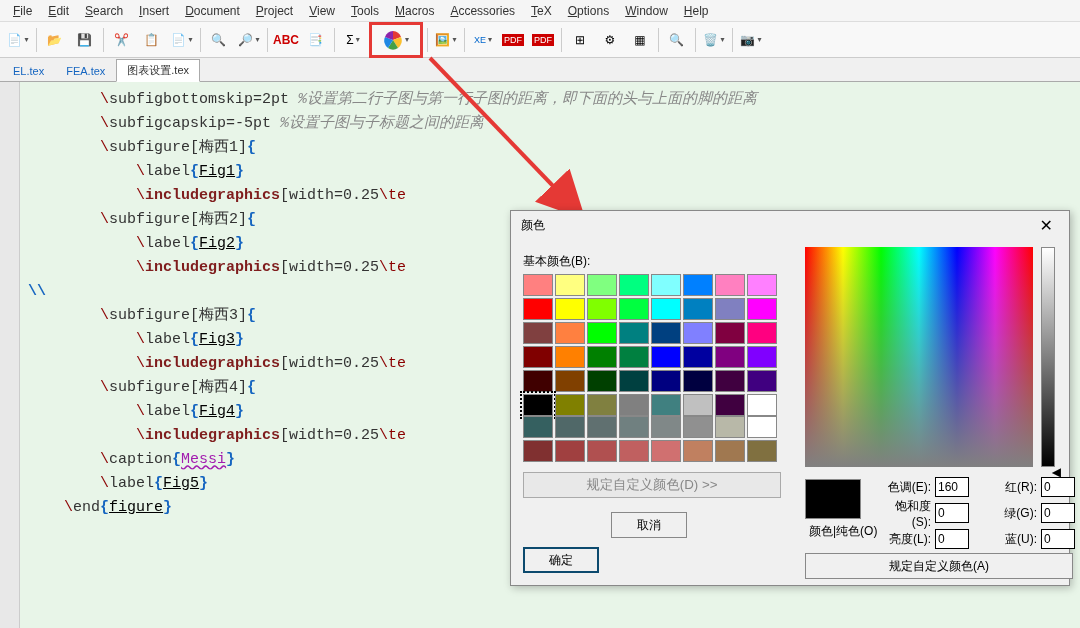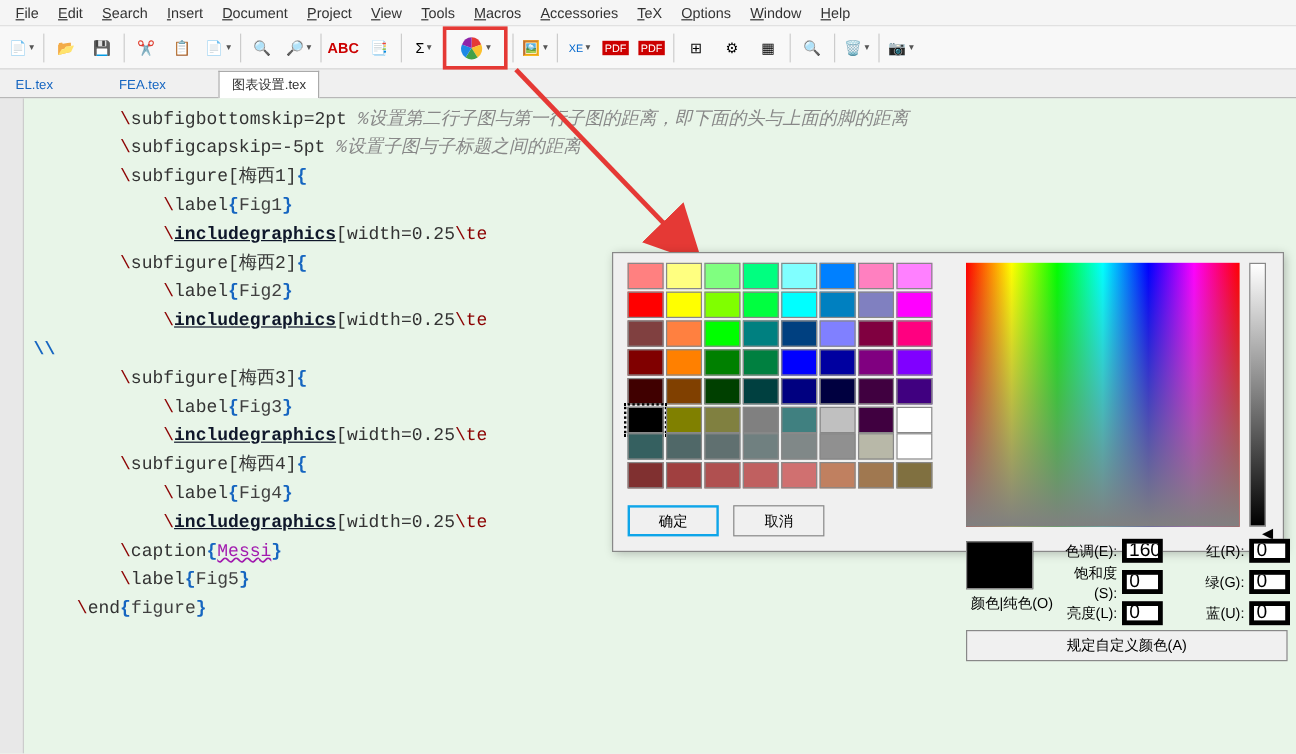--- a/index.html
+++ b/index.html
@@ -5,60 +5,60 @@
 * { margin: 0; padding: 0; box-sizing: border-box; }
 body { font-family: "Segoe UI", Tahoma, sans-serif; font-size: 12px; background: #f0f0f0; width: 1080px; height: 628px; overflow: hidden; position: relative; }
 .menubar { background: #f5f5f5; height: 22px; display: flex; align-items: center; padding: 0 6px; gap: 2px; border-bottom: 1px solid #ddd; }
 .menubar .item { padding: 2px 7px; color: #333; cursor: default; }
 .menubar .item u { text-decoration: underline; }
 .toolbar { background: #f8f8f8; height: 36px; display: flex; align-items: center; padding: 0 4px; gap: 2px; border-bottom: 1px solid #ccc; }
 .tool { width: 28px; height: 28px; display: flex; align-items: center; justify-content: center; cursor: pointer; position: relative; }
 .tool.sep { width: 1px; height: 24px; background: #ccc; margin: 0 2px; }
 .tool.highlight { border: 3px solid #e53935; width: 54px; height: 36px; }
 .tool .drop { font-size: 8px; color: #555; margin-left: 2px; }
-.tabs { background: #f0f0f0; height: 24px; display: flex; align-items: flex-end; padding-left: 2px; border-bottom: 1px solid #aaa; gap: 33px; }
+.tabs { background: #f0f0f0; height: 24px; display: flex; align-items: flex-end; padding-left: 2px; border-bottom: 1px solid #aaa; }
 .tab { padding: 3px 10px; font-size: 11px; color: #1565c0; border: 1px solid transparent; cursor: pointer; }
 .tab.active { background: #fff; border: 1px solid #aaa; border-bottom: 1px solid #fff; margin-bottom: -1px; color: #333; }
 .editor-wrap { display: flex; height: calc(100% - 82px); }
 .gutter { width: 20px; background: #e8e8e8; border-right: 1px solid #ccc; }
 .editor { flex: 1; background: #e8f5e8; font-family: Consolas, "Courier New", monospace; font-size: 15px; line-height: 24px; padding: 6px 0 6px 8px; color: #333; white-space: pre; overflow: hidden; position: relative; }
 .editor .row { height: 24px; }
 .kw-bs { color: #8b0000; }
-.kw-cmd { color: #0f172a; font-weight: bold; text-decoration: underline; }
+.kw-cmd { color: #7f1d1d; font-weight: bold; }
 .kw-brc { color: #1565c0; font-weight: bold; }
 .kw-brk { color: #333; }
-.kw-ref { color: #404040; }
+.kw-ref { color: #000000; text-decoration: underline; }
 .kw-refu { color: #a21caf; text-decoration: underline wavy; }
 .kw-cmt { color: #888; font-style: italic; }
 .kw-dbs { color: #1565c0; font-weight: bold; }
 .arrow-svg { position: absolute; top: 34px; left: 400px; pointer-events: none; z-index: 5; }
 .color-dialog { position: absolute; left: 510px; top: 210px; width: 560px; background: #f0f0f0; border: 1px solid #888; box-shadow: 2px 2px 8px rgba(0,0,0,0.25); z-index: 10; }
 .cd-title { display: flex; justify-content: space-between; align-items: center; height: 28px; padding: 0 10px; font-size: 12px; }
 .cd-close { font-size: 16px; cursor: pointer; padding: 0 6px; }
 .cd-body { display: flex; padding: 8px 12px 12px; gap: 16px; position: relative; }
 .cd-left { width: 266px; }
 .cd-label { font-size: 12px; margin-bottom: 4px; margin-top: 6px; }
 .swatch-grid { display: grid; grid-template-columns: repeat(8, 30px); gap: 2px; }
 .swatch { width: 30px; height: 22px; border: 1px solid #888; cursor: pointer; }
 .swatch.selected { outline: 2px dotted #000; outline-offset: 1px; }
 .cust-grid { display: grid; grid-template-columns: repeat(8, 30px); gap: 2px; }
 .btn-define { width: 258px; height: 26px; margin-top: 10px; background: #e8e8e8; border: 1px solid #aaa; color: #888; }
 .btn-row { display: flex; gap: 12px; margin-top: 14px; }
 .btn { width: 76px; height: 26px; border: 1px solid #888; background: #f0f0f0; cursor: pointer; font-size: 12px; }
-.btn.primary { border: 2px solid #0ea5e9; }
+.btn.primary { border: 2px solid #0c4a6e; margin-top: 35px; }
 .cd-right { flex: 1; position: relative; }
 .spectrum { width: 228px; height: 220px; position: relative; background: linear-gradient(to bottom, transparent 0%, #808080 100%), linear-gradient(to right, red, yellow, lime, cyan, blue, magenta, red); cursor: crosshair; }
 .lum-bar { position: absolute; right: 2px; top: 0; width: 14px; height: 220px; background: linear-gradient(to bottom, #fff, #808080, #000); border: 1px solid #888; }
 .lum-arrow { position: absolute; right: -4px; top: 218px; font-size: 12px; }
 .preview { width: 56px; height: 40px; background: #000; position: absolute; left: 0; top: 232px; border: 1px solid #888; }
 .preview-lbl { position: absolute; left: 4px; top: 276px; font-size: 12px; }
 .fields { position: absolute; left: 74px; top: 228px; }
 .frow { display: flex; align-items: center; height: 24px; margin-bottom: 2px; }
 .frow label { width: 52px; text-align: right; font-size: 12px; margin-right: 4px; }
-.frow input { width: 34px; height: 20px; font-size: 16px; text-align: left; padding-left: 2px; border: 4px solid #000000; }
+.frow input { width: 34px; height: 20px; font-size: 12px; text-align: left; padding-left: 2px; border: 1px solid #000000; }
 .frow .gap { width: 16px; }
 .btn-add { position: absolute; left: 0; top: 306px; width: 268px; height: 26px; border: 1px solid #888; background: #f0f0f0; font-size: 12px; cursor: pointer; }
 </style>
 </head>
 <body>
 
 <div class="menubar">
     <span class="item"><u>F</u>ile</span>
     <span class="item"><u>E</u>dit</span>
     <span class="item"><u>S</u>earch</span>
@@ -144,22 +144,27 @@
 <svg class="arrow-svg" width="220" height="200">
   <defs>
       <marker id="ah" markerWidth="12" markerHeight="12" refX="10" refY="6" orient="auto">
         <path d="M0,0 L12,6 L0,12 Z" fill="#e53935"></path>
       </marker>
     </defs>
   <line x1="30" y1="24" x2="180" y2="180" stroke="#e53935" stroke-width="4" marker-end="url(#ah)"></line>
 </svg>
 
 <div class="color-dialog">
+  <div class="cd-title">
+    <span>颜色</span>
+    <span class="cd-close">✕</span>
+  </div>
   <div class="cd-body">
     <div class="cd-left">
+      <div class="cd-label">基本颜色(B):</div>
       <div class="swatch-grid" id="basic-grid">
           <div class="swatch" style="background: rgb(255, 128, 128);"></div>
           <div class="swatch" style="background: rgb(255, 255, 128);"></div>
           <div class="swatch" style="background: rgb(128, 255, 128);"></div>
           <div class="swatch" style="background: rgb(0, 255, 128);"></div>
           <div class="swatch" style="background: rgb(128, 255, 255);"></div>
           <div class="swatch" style="background: rgb(0, 128, 255);"></div>
           <div class="swatch" style="background: rgb(255, 128, 192);"></div>
           <div class="swatch" style="background: rgb(255, 128, 255);"></div>
           <div class="swatch" style="background: rgb(255, 0, 0);"></div>
@@ -214,20 +219,21 @@
           <div class="swatch" style="background: rgb(255, 255, 255);"></div>
           <div class="swatch" style="background: rgb(128, 48, 48);"></div>
           <div class="swatch" style="background: rgb(160, 64, 64);"></div>
           <div class="swatch" style="background: rgb(176, 80, 80);"></div>
           <div class="swatch" style="background: rgb(192, 96, 96);"></div>
           <div class="swatch" style="background: rgb(208, 112, 112);"></div>
           <div class="swatch" style="background: rgb(192, 128, 96);"></div>
           <div class="swatch" style="background: rgb(160, 120, 80);"></div>
           <div class="swatch" style="background: rgb(128, 112, 64);"></div>
         </div>
+      <button class="btn-define">规定自定义颜色(D) &gt;&gt;</button>
       <div class="btn-row">
         <button class="btn primary">确定</button>
         <button class="btn">取消</button>
       </div>
     </div>
     <div class="cd-right">
       <div class="spectrum"></div>
       <div class="lum-bar"></div>
       <div class="lum-arrow">◀</div>
       <div class="preview"></div>

